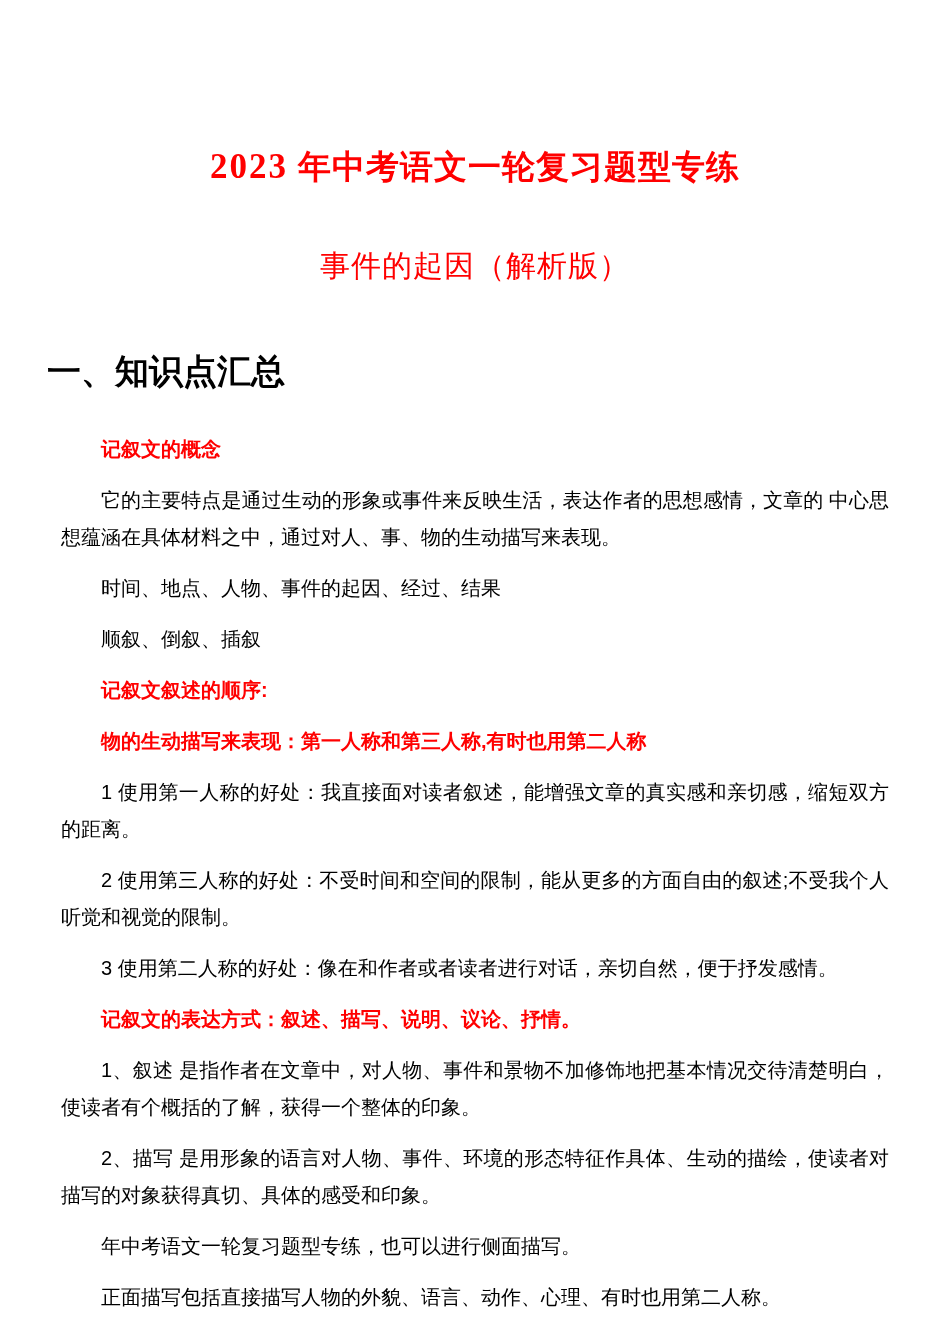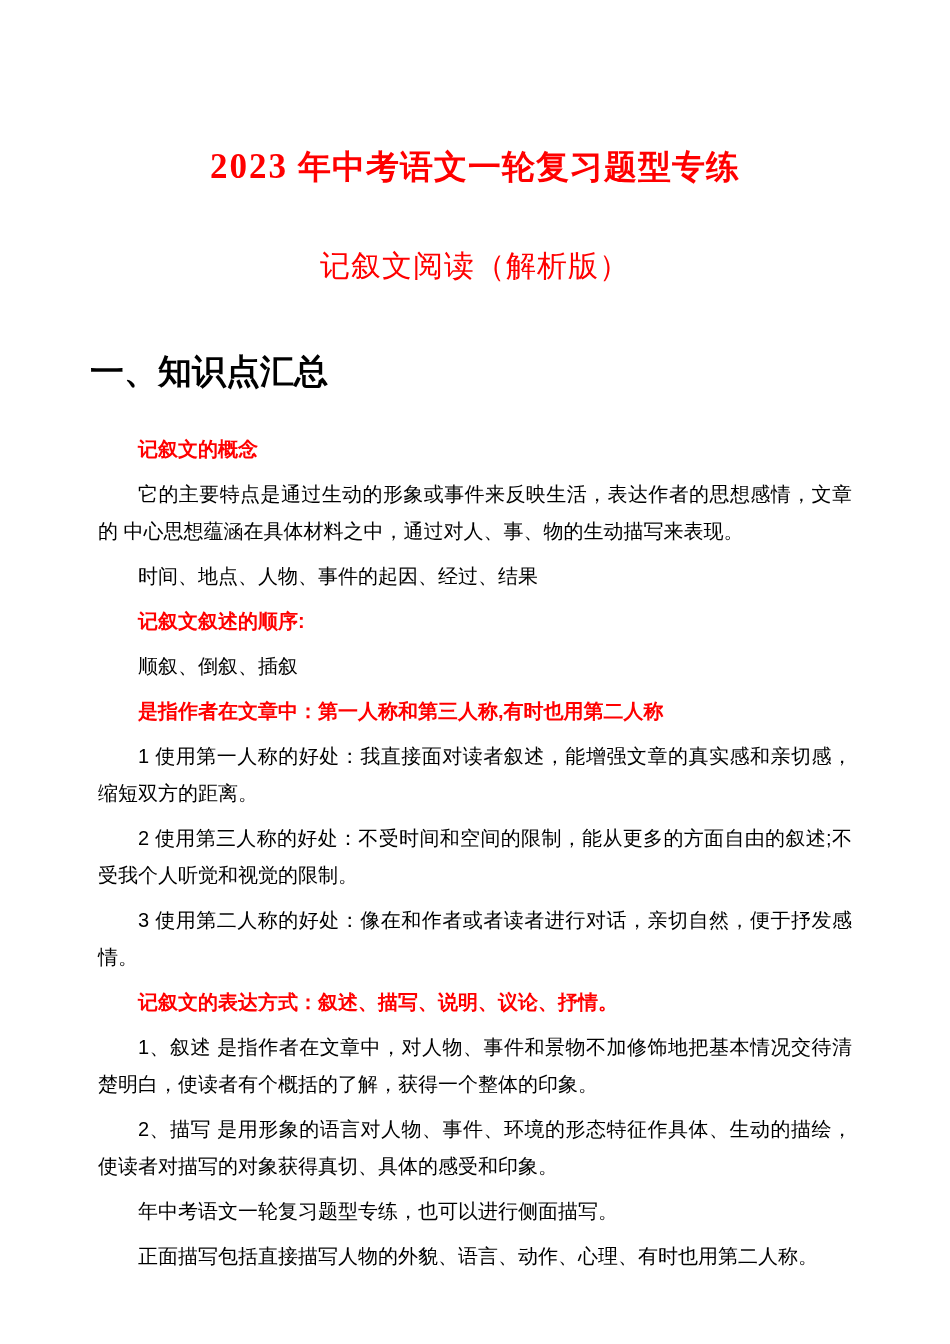--- a/index.html
+++ b/index.html
@@ -7,21 +7,21 @@
     padding: 0;
     background: #ffffff;
   }
   .page {
     position: relative;
     width: 950px;
     height: 1344px;
     margin: 0 auto;
     background: #ffffff;
     box-sizing: border-box;
-    padding: 0 90px;
+    padding: 0 47px;
     overflow: hidden;
     font-family: "Liberation Sans", "DejaVu Sans", sans-serif;
     color: #000000;
   }
   .doc-title {
     margin: 146px 0 0 0;
     text-align: center;
     color: #ff0000;
     font-weight: bold;
     font-size: 33px;
@@ -50,48 +50,48 @@
     font-weight: bold;
     font-size: 34px;
     line-height: 1.2;
   }
   .content {
     margin-top: 40px;
     font-size: 20px;
     line-height: 37px;
   }
   .para {
-    margin: 8px;
+    margin: 14px;
     text-indent: 40px;
     text-align: justify;
     text-justify: inter-ideograph;
   }
   .para.red {
     color: #ff0000;
     font-weight: bold;
     text-align: left;
   }
 </style>
 </head>
 <body>
 
 <div class="page">
   <h1 class="doc-title"><span class="year">2023</span><span>年中考语文一轮复习题型专练</span></h1>
 
-  <h2 class="doc-subtitle">记叙文阅读（解析版）</h2>
+  <h2 class="doc-subtitle">事件的起因（解析版）</h2>
 
   <h3 class="section-heading">一、知识点汇总</h3>
 
   <div class="content" id="paragraphs">
       <p class="para red">记叙文的概念</p>
       <p class="para body">它的主要特点是通过生动的形象或事件来反映生活，表达作者的思想感情，文章的 中心思想蕴涵在具体材料之中，通过对人、事、物的生动描写来表现。</p>
       <p class="para body">时间、地点、人物、事件的起因、经过、结果</p>
+      <p class="para body">顺叙、倒叙、插叙</p>
       <p class="para red">记叙文叙述的顺序:</p>
-      <p class="para body">顺叙、倒叙、插叙</p>
-      <p class="para red">是指作者在文章中：第一人称和第三人称,有时也用第二人称</p>
+      <p class="para red">物的生动描写来表现：第一人称和第三人称,有时也用第二人称</p>
       <p class="para body">1 使用第一人称的好处：我直接面对读者叙述，能增强文章的真实感和亲切感，缩短双方的距离。</p>
       <p class="para body">2 使用第三人称的好处：不受时间和空间的限制，能从更多的方面自由的叙述;不受我个人听觉和视觉的限制。</p>
       <p class="para body">3 使用第二人称的好处：像在和作者或者读者进行对话，亲切自然，便于抒发感情。</p>
       <p class="para red">记叙文的表达方式：叙述、描写、说明、议论、抒情。</p>
       <p class="para body">1、叙述 是指作者在文章中，对人物、事件和景物不加修饰地把基本情况交待清楚明白，使读者有个概括的了解，获得一个整体的印象。</p>
       <p class="para body">2、描写 是用形象的语言对人物、事件、环境的形态特征作具体、生动的描绘，使读者对描写的对象获得真切、具体的感受和印象。</p>
       <p class="para body">年中考语文一轮复习题型专练，也可以进行侧面描写。</p>
       <p class="para body">正面描写包括直接描写人物的外貌、语言、动作、心理、有时也用第二人称。</p>
     </div>
 </div>

